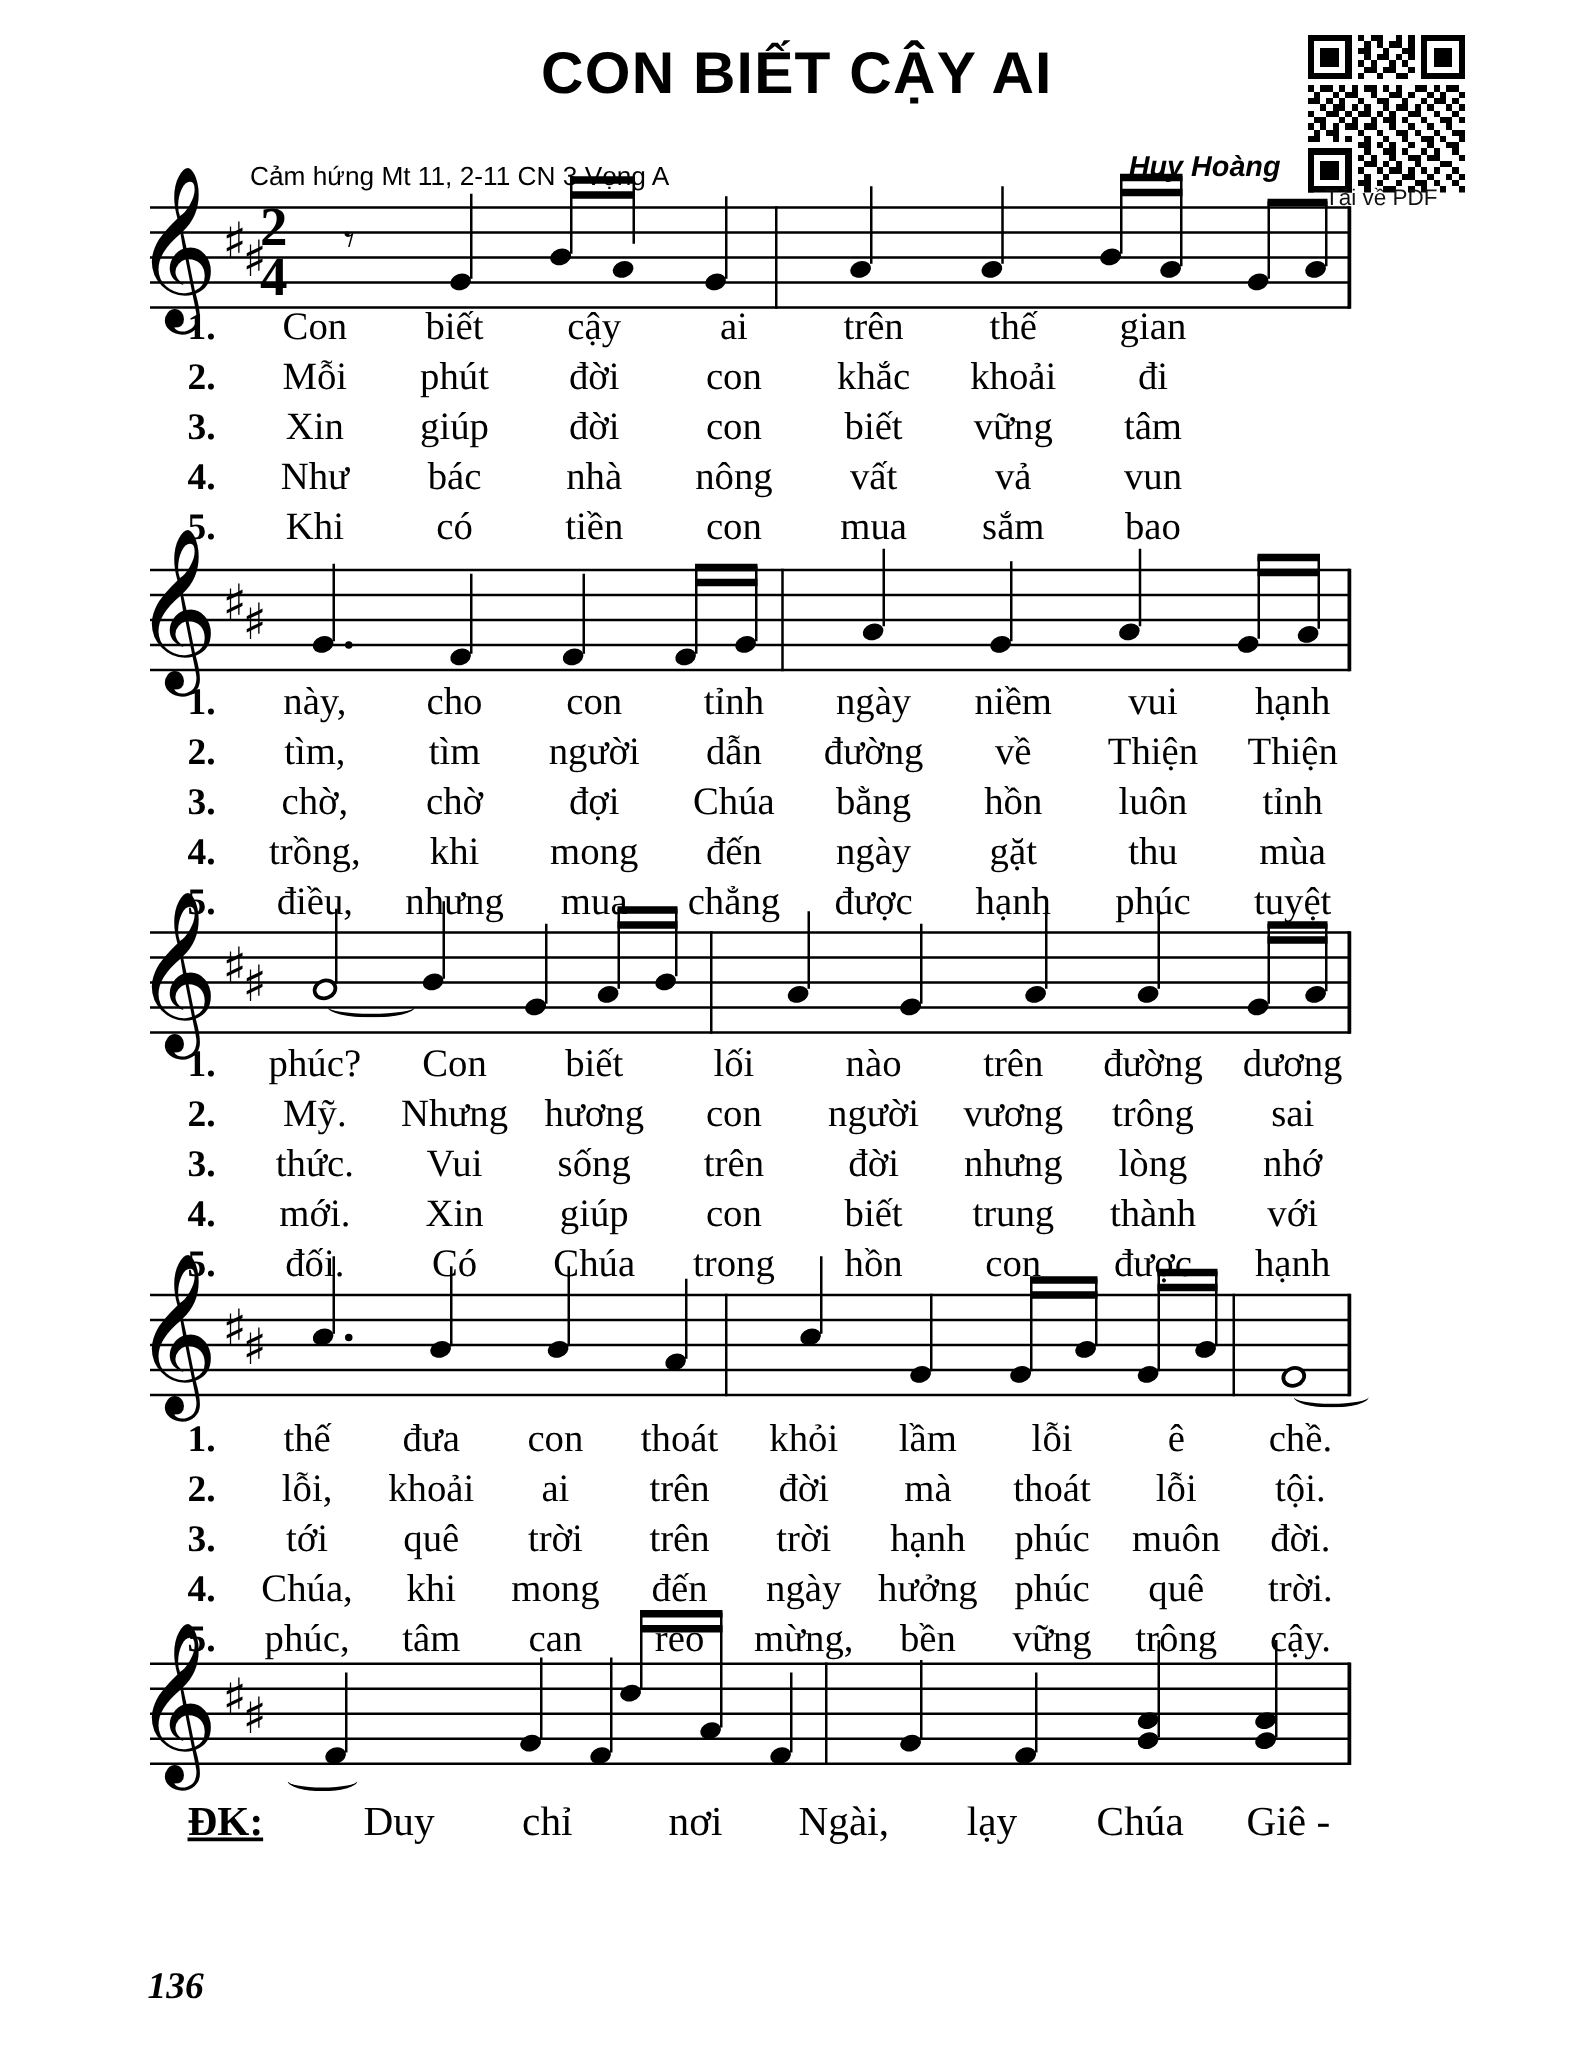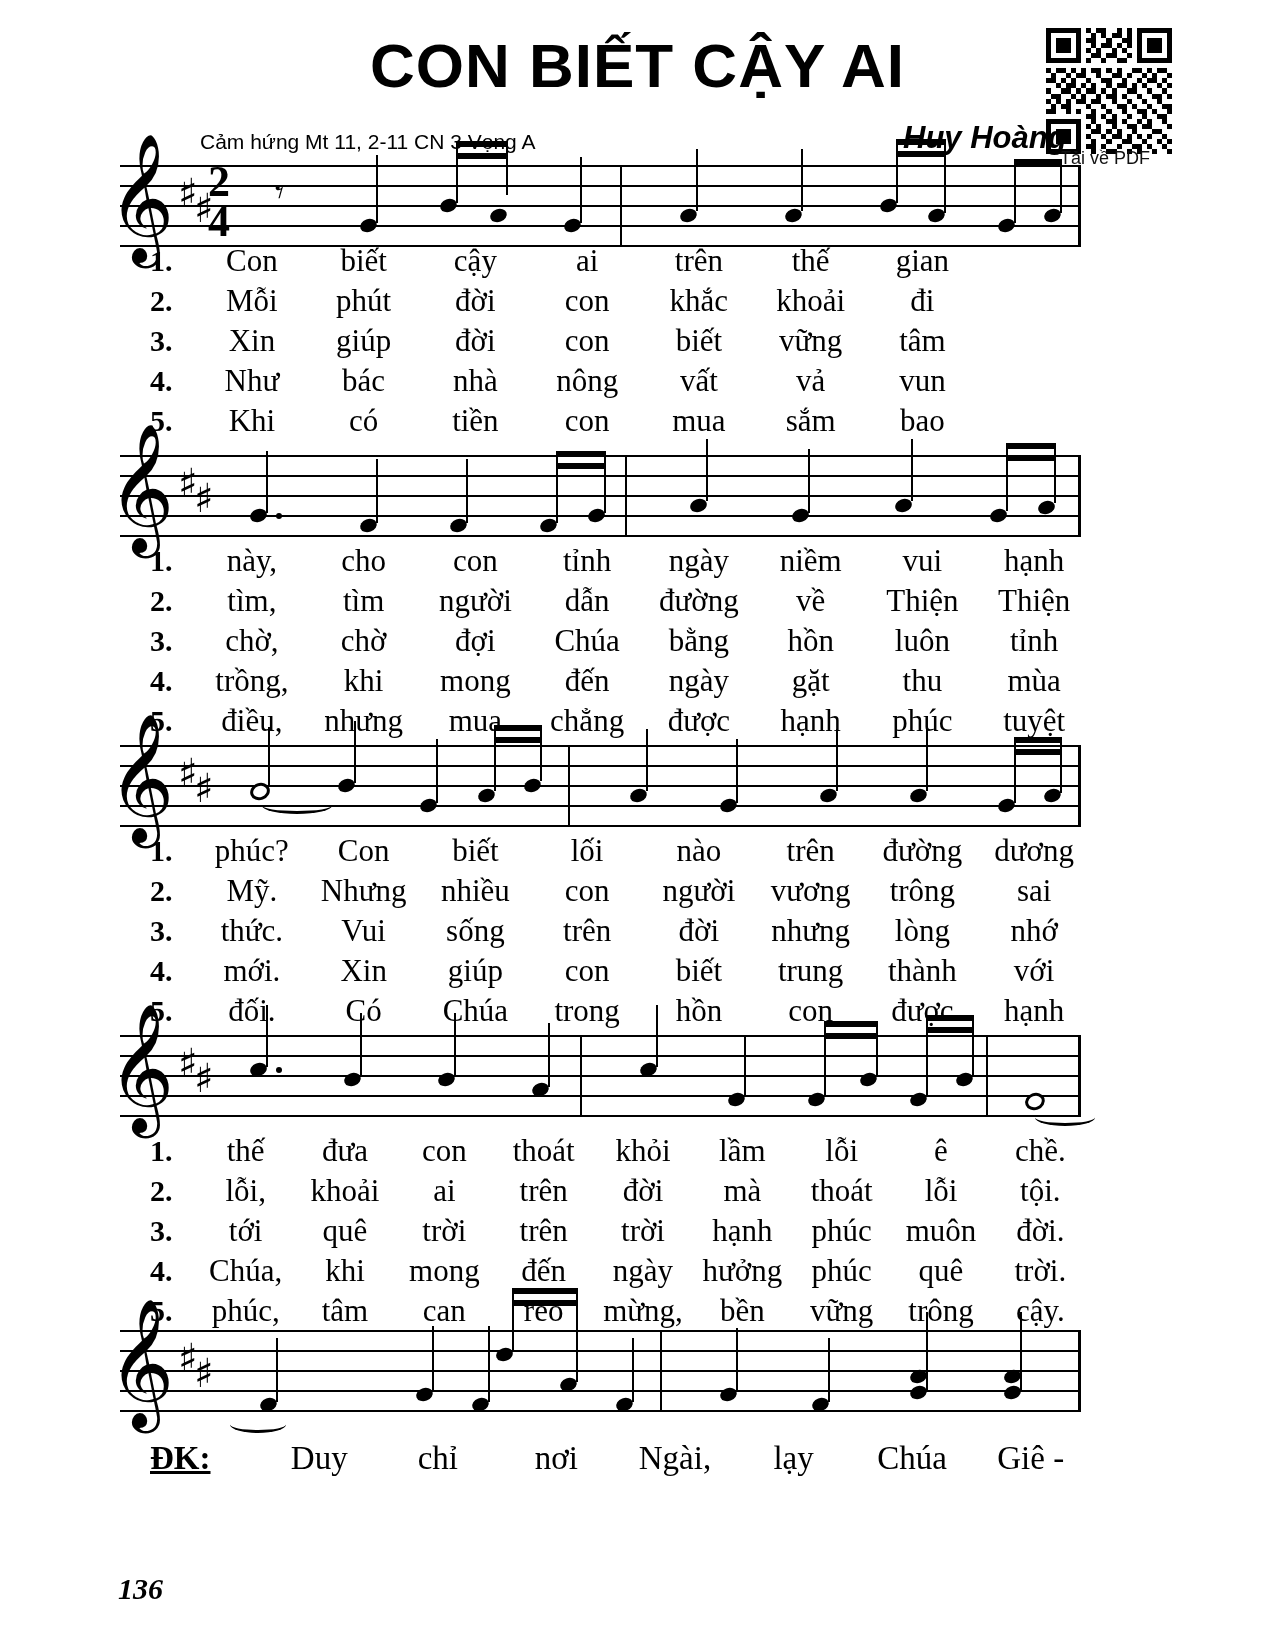--- a/index.html
+++ b/index.html
@@ -18,21 +18,21 @@
 
   
   .title {
     position: absolute;
     top: 30px;
     left: 0;
     width: 1275px;
     text-align: center;
     font-family: "Liberation Sans", sans-serif;
     font-weight: bold;
-    font-size: 62px;
+    font-size: 47px;
     letter-spacing: 1px;
   }
 
   
   .qr-box {
     position: absolute;
     top: 28px;
     left: 1046px;
     width: 126px;
     height: 126px;
@@ -54,21 +54,21 @@
     font-family: "Liberation Sans", sans-serif;
     font-size: 21px;
   }
   .composer {
     position: absolute;
     top: 120px;
     left: 903px;
     font-family: "Liberation Sans", sans-serif;
     font-weight: bold;
     font-style: italic;
-    font-size: 31px;
+    font-size: 23px;
   }
 
   
   .system {
     position: absolute;
     left: 0;
     width: 1275px;
   }
   .staff {
     position: absolute;
@@ -649,21 +649,21 @@
       <span class="w">lối</span>
       <span class="w">nào</span>
       <span class="w">trên</span>
       <span class="w">đường</span>
       <span class="w">dương</span>
     </div>
     <div class="lyric-row">
       <span class="num">2.</span>
       <span class="w">Mỹ.</span>
       <span class="w">Nhưng</span>
-      <span class="w">nhiều</span>
+      <span class="w">hương</span>
       <span class="w">con</span>
       <span class="w">người</span>
       <span class="w">vương</span>
       <span class="w">trông</span>
       <span class="w">sai</span>
     </div>
     <div class="lyric-row">
       <span class="num">3.</span>
       <span class="w">thức.</span>
       <span class="w">Vui</span>

